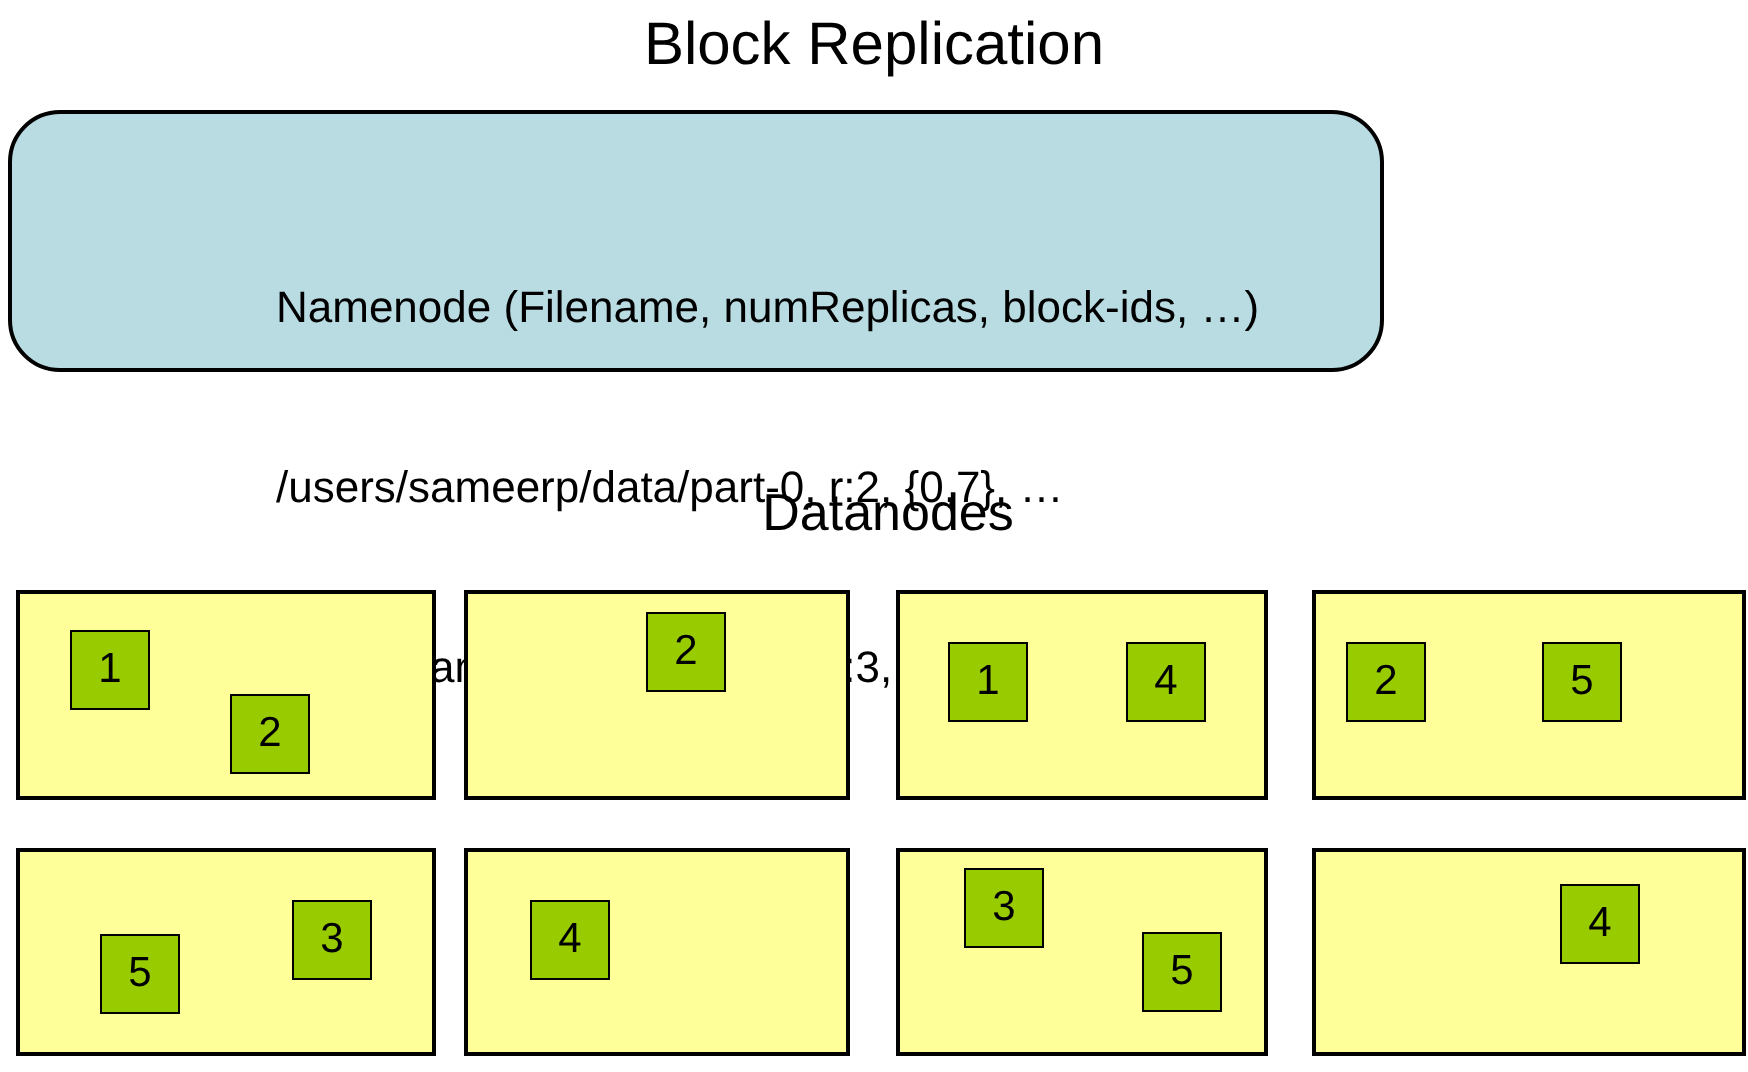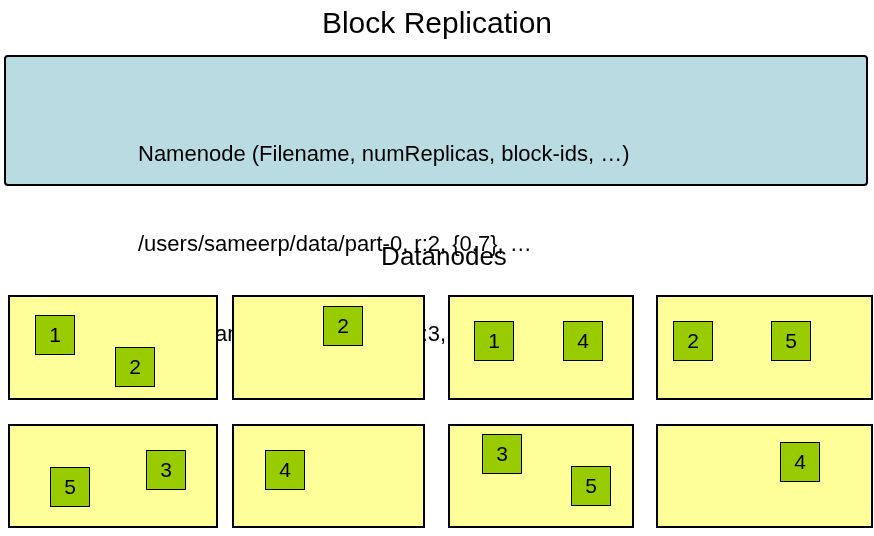--- a/index.html
+++ b/index.html
@@ -21,25 +21,25 @@
     top: 6px;
     width: 874px;
     text-align: center;
     font-size: 30px;
     color: #000000;
   }
   .namenode-box {
     position: absolute;
     left: 4px;
     top: 55px;
-    width: 864px;
+    width: 688px;
     height: 131px;
     background: var(--namenode-fill, #b9dce3);
     border: 2px solid var(--line-color, #000000);
-    border-radius: 4px;
+    border-radius: 26px;
     box-sizing: border-box;
   }
   .namenode-text {
     position: absolute;
     left: 132px;
     top: 22px;
     font-size: 22px;
     line-height: 30px;
     color: #000000;
     white-space: pre;

